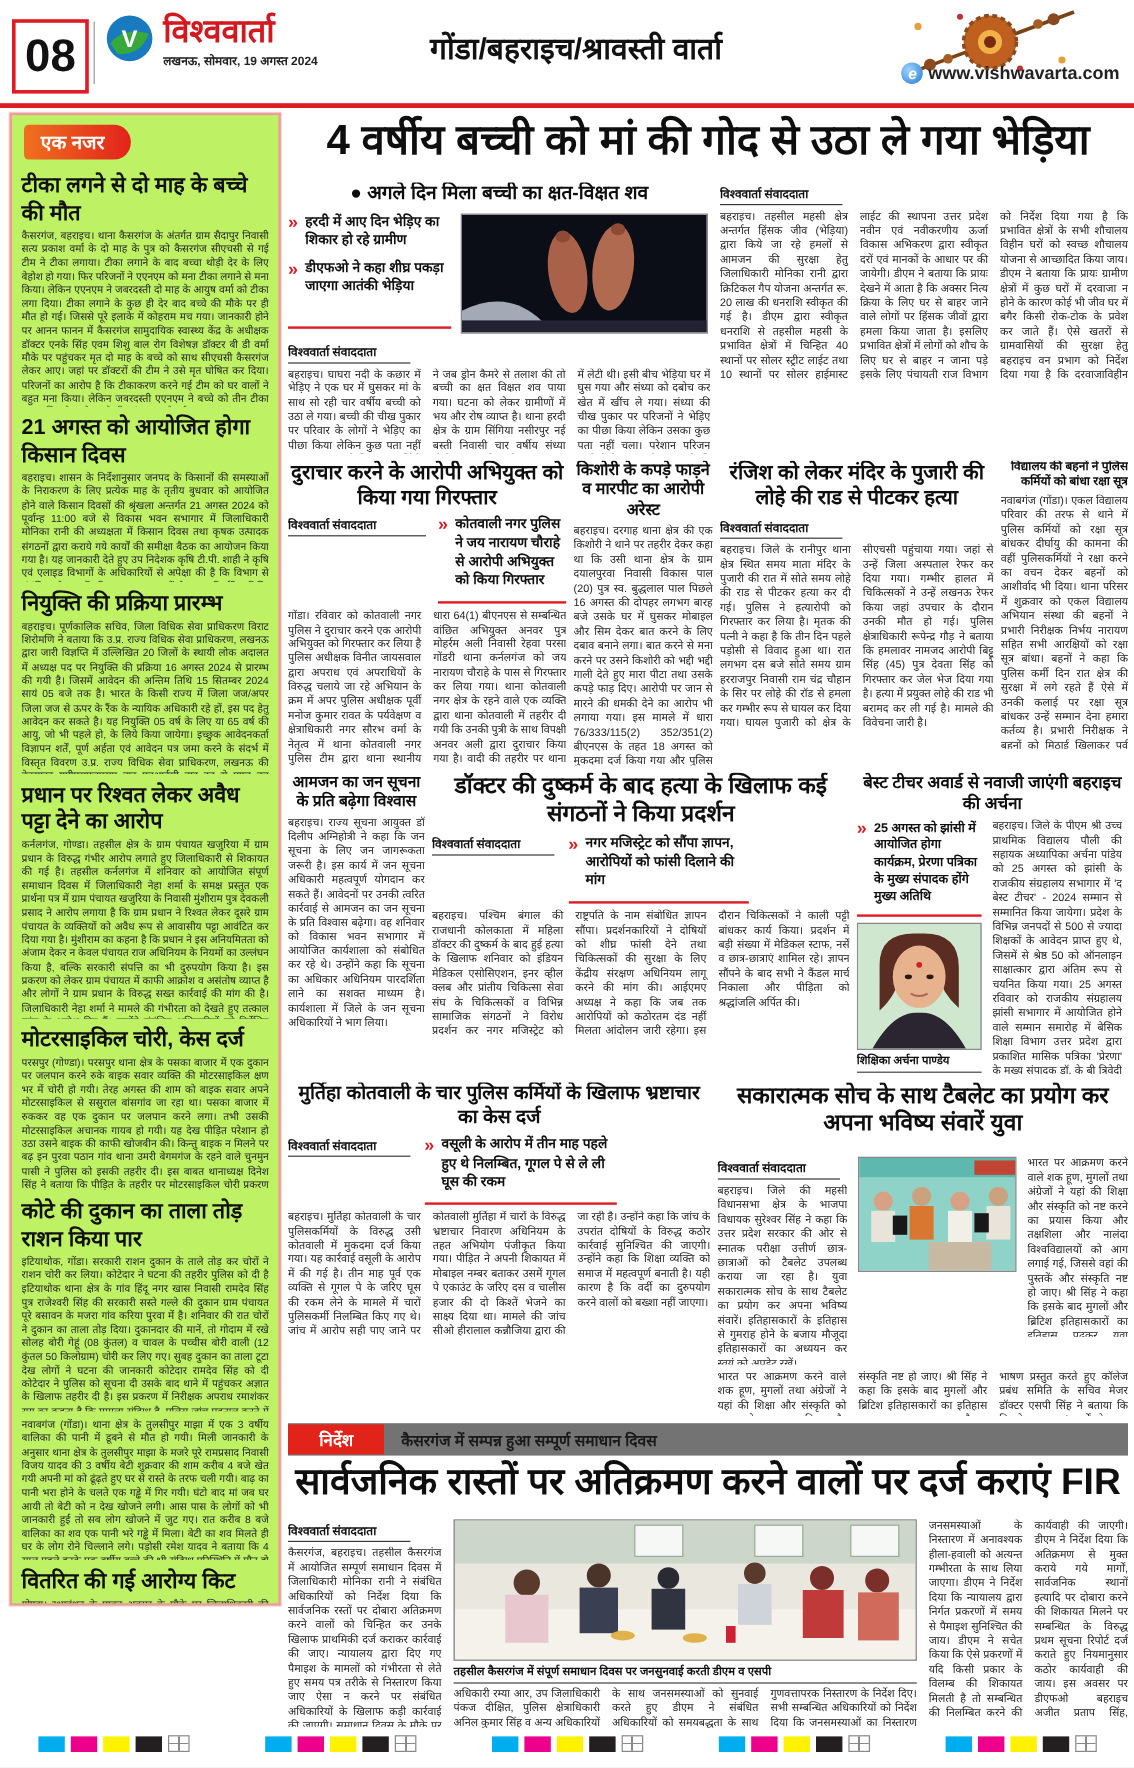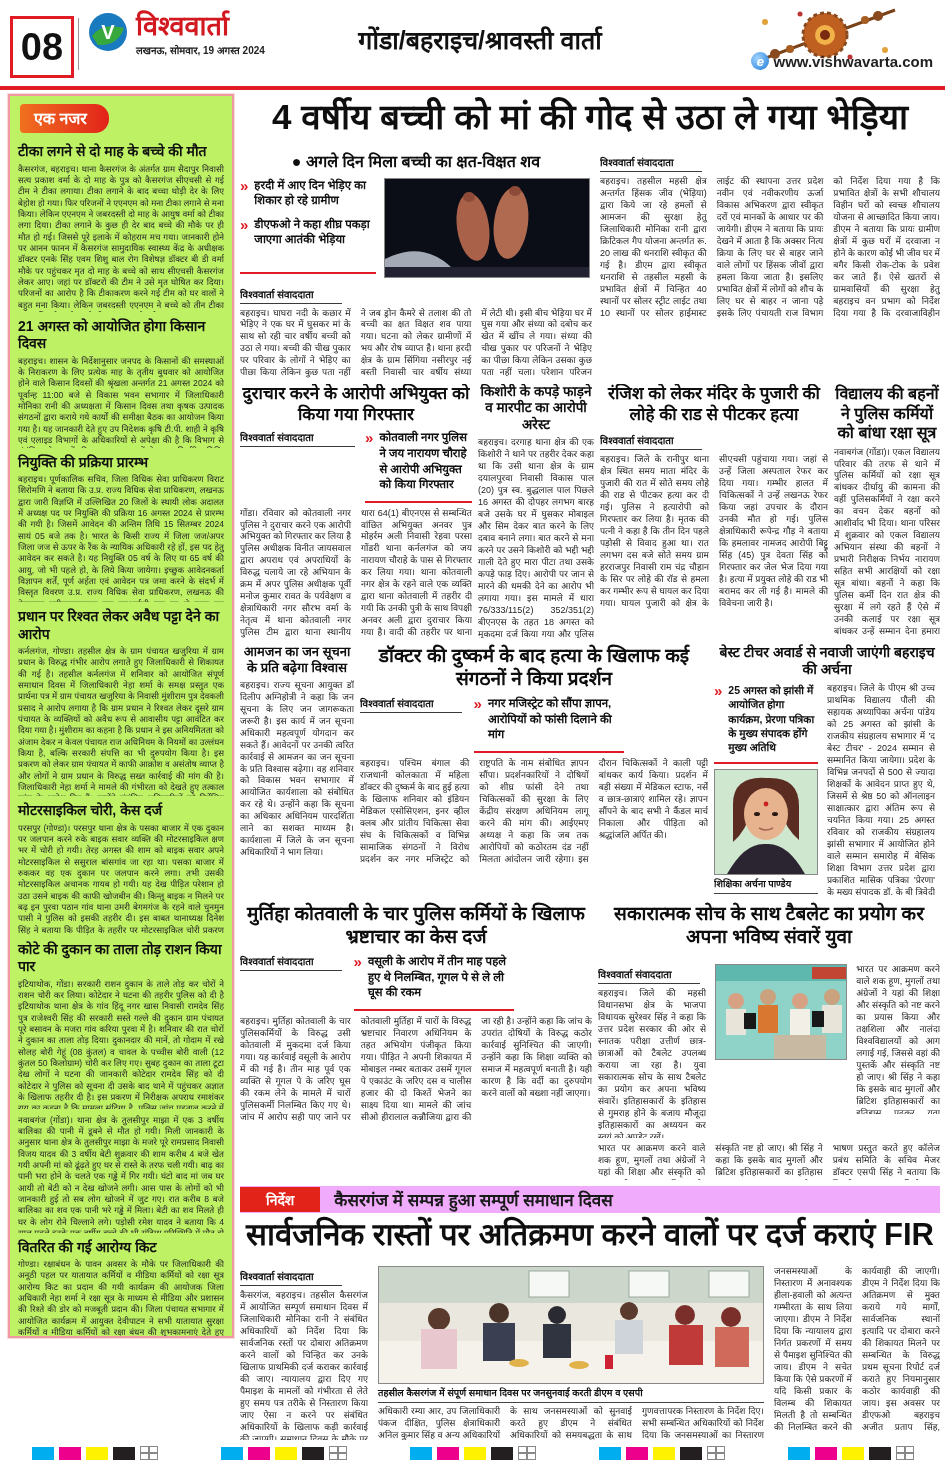--- a/index.html
+++ b/index.html
@@ -17,39 +17,39 @@
   .section-title{left:280px;top:22px;width:400px;text-align:center;font-size:25px;font-weight:bold;color:#111;}
   .site{right:12px;top:52px;display:flex;align-items:center;gap:4px;font-size:15px;font-weight:bold;color:#222;}
   .e-icon{width:18px;height:18px;border-radius:50%;background:radial-gradient(circle at 35% 35%,#9fd4ff,#1e7ad4);
           color:#fff;font-weight:bold;font-style:italic;display:flex;align-items:center;justify-content:center;font-size:13px;}
   
   .sidebar{left:8px;top:94px;width:226px;height:1244px;border:2px solid #ef9aa0;box-shadow:0 0 0 1px #fbd9db;
            box-sizing:border-box;padding:6px 8px;overflow:hidden;background:#bef264;}
   .eyecatch{display:inline-block;background:linear-gradient(90deg,#f0701f,#e2231a);color:#fff;font-size:16px;font-weight:bold;
             padding:3px 22px 4px 14px;border-radius:4px 14px 14px 4px;margin:2px 0 6px 2px;}
   .sb-art{margin-bottom:6px;}
-  .sb-head{font-size:14px;font-weight:bold;color:#101010;line-height:1.25;margin:4px 0 3px 0;}
+  .sb-head{font-size:18px;font-weight:bold;color:#101010;line-height:1.25;margin:4px 0 3px 0;}
   .sb-body{font-size:8.6px;line-height:1.32;text-align:justify;color:#252525;overflow:hidden;}
   
   .headline{font-weight:bold;color:#0e0e0e;text-align:center;line-height:1.22;}
   .byline{font-size:10px;font-weight:bold;color:#111;border-bottom:1.4px solid #3a3a3a;display:inline-block;
           padding:0 28px 2px 0;margin-bottom:4px;}
   .body-txt{font-size:9px;line-height:1.33;text-align:justify;color:#232323;overflow:hidden;}
   .cols-2{column-count:2;column-gap:10px;}
   .cols-3{column-count:3;column-gap:10px;}
   .callout{font-size:11.5px;font-weight:bold;line-height:1.35;color:#101010;display:flex;gap:6px;
            border-bottom:2px solid #e01b24;padding-bottom:8px;}
   .chev{color:#e01b24;font-weight:900;font-size:15px;line-height:1;}
   .bullets{display:flex;flex-direction:column;gap:8px;border-bottom:2px solid #e01b24;padding-bottom:10px;}
   .photo{border:1px solid #888;box-sizing:border-box;overflow:hidden;background:#ccc;}
   .caption{font-size:9.5px;font-weight:bold;color:#111;border-bottom:1px solid #444;padding:2px 0 3px 0;}
   
-  .kicker-bar{left:240px;top:1186px;width:700px;height:27px;background:#f0abfc;display:flex;align-items:center;}
+  .kicker-bar{left:240px;top:1186px;width:700px;height:27px;background:#737373;display:flex;align-items:center;}
   .kicker-label{background:#e2231a;color:#fff;font-size:14px;font-weight:bold;padding:3px 26px;margin-right:14px;}
-  .kicker-text{font-size:17px;font-weight:bold;color:#1a1a1a;}
+  .kicker-text{font-size:13px;font-weight:bold;color:#1a1a1a;}
   .fir-head{left:240px;top:1216px;width:700px;font-size:31px;}
   
   .cmyk{left:0;top:1444px;width:945px;height:18px;display:flex;justify-content:space-around;align-items:center;}
   .cmyk-g{display:flex;gap:5px;align-items:center;}
   .sw{width:22px;height:13px;}
   .reg{width:16px;height:12px;border:1px solid #888;
        background:linear-gradient(#0000 45%,#888 45%,#888 55%,#0000 55%),linear-gradient(90deg,#0000 45%,#888 45%,#888 55%,#0000 55%);}
   .c{background:#00aeef}.m{background:#ec008c}.y{background:#fff200}.k{background:#231f20}
 </style>
 </head>
@@ -190,21 +190,21 @@
     <div class="body-txt" style="height:212px;">बहराइच। दरगाह थाना क्षेत्र की एक किशोरी ने थाने पर तहरीर देकर कहा था कि उसी थाना क्षेत्र के ग्राम दयालपुरवा निवासी विकास पाल (20) पुत्र स्व. बुद्धलाल पाल पिछले 16 अगस्त की दोपहर लगभग बारह बजे उसके घर में घुसकर मोबाइल और सिम देकर बात करने के लिए दबाव बनाने लगा। बात करने से मना करने पर उसने किशोरी को भद्दी भद्दी गाली देते हुए मारा पीटा तथा उसके कपड़े फाड़ दिए। आरोपी पर जान से मारने की धमकी देने का आरोप भी लगाया गया। इस मामले में धारा 76/333/115(2) 352/351(2) बीएनएस के तहत 18 अगस्त को मुकदमा दर्ज किया गया और पुलिस ने आरोपी विकास को गिरफ्तार कर लिया। अभियुक्त को गिरफ्तार करने वाली पुलिस टीम में थाना प्रभारी निरीक्षक हरेन्द्र कुमार मिश्र, उप निरीक्षक दिलीप उपाध्याय आदि शामिल रहे।</div>
   </div>
 
   <div class="abs" style="left:600px;top:384px;width:228px;height:254px;overflow:hidden;">
     <div class="headline" style="font-size:17px;margin-bottom:5px;">रंजिश को लेकर मंदिर के पुजारी की लोहे की राड से पीटकर हत्या</div>
     <span class="byline">विश्ववार्ता संवाददाता</span>
     <div class="body-txt cols-2" style="height:176px;">बहराइच। जिले के रानीपुर थाना क्षेत्र स्थित समय माता मंदिर के पुजारी की रात में सोते समय लोहे की राड से पीटकर हत्या कर दी गई। पुलिस ने हत्यारोपी को गिरफ्तार कर लिया है। मृतक की पत्नी ने कहा है कि तीन दिन पहले पड़ोसी से विवाद हुआ था। रात लगभग दस बजे सोते समय ग्राम हरराजपुर निवासी राम चंद्र चौहान के सिर पर लोहे की रॉड से हमला कर गम्भीर रूप से घायल कर दिया गया। घायल पुजारी को क्षेत्र के सीएचसी पहुंचाया गया। जहां से उन्हें जिला अस्पताल रेफर कर दिया गया। गम्भीर हालत में चिकित्सकों ने उन्हें लखनऊ रेफर किया जहां उपचार के दौरान उनकी मौत हो गई। पुलिस क्षेत्राधिकारी रूपेन्द्र गौड़ ने बताया कि हमलावर नामजद आरोपी बिट्टू सिंह (45) पुत्र देवता सिंह को गिरफ्तार कर जेल भेज दिया गया है। हत्या में प्रयुक्त लोहे की राड भी बरामद कर ली गई है। मामले की विवेचना जारी है।</div>
   </div>
 
   <div class="abs" style="left:834px;top:384px;width:106px;height:254px;overflow:hidden;">
-    <div class="headline" style="font-size:16px;margin-bottom:4px;">विद्यालय की बहनों ने पुलिस कर्मियों को बांधा रक्षा सूत्र</div>
+    <div class="headline" style="font-size:10px;margin-bottom:4px;text-align:right;">विद्यालय की बहनों ने पुलिस कर्मियों को बांधा रक्षा सूत्र</div>
     <div class="body-txt" style="height:212px;">नवाबगंज (गोंडा)। एकल विद्यालय परिवार की तरफ से थाने में पुलिस कर्मियों को रक्षा सूत्र बांधकर दीर्घायु की कामना की वहीं पुलिसकर्मियों ने रक्षा करने का वचन देकर बहनों को आशीर्वाद भी दिया। थाना परिसर में शुक्रवार को एकल विद्यालय अभियान संस्था की बहनों ने प्रभारी निरीक्षक निर्भय नारायण सहित सभी आरक्षियों को रक्षा सूत्र बांधा। बहनों ने कहा कि पुलिस कर्मी दिन रात क्षेत्र की सुरक्षा में लगे रहते हैं ऐसे में उनकी कलाई पर रक्षा सूत्र बांधकर उन्हें सम्मान देना हमारा कर्तव्य है। प्रभारी निरीक्षक ने बहनों को मिठाई खिलाकर पर्व की बधाई दी और हर संकट में साथ खड़े रहने का वचन दिया।</div>
   </div>
 
   <div class="abs" style="left:240px;top:644px;width:114px;height:252px;overflow:hidden;">
     <div class="headline" style="font-size:13px;margin-bottom:4px;">आमजन का जन सूचना के प्रति बढ़ेगा विश्वास</div>
     <div class="body-txt" style="height:210px;">बहराइच। राज्य सूचना आयुक्त डॉ दिलीप अग्निहोत्री ने कहा कि जन सूचना के लिए जन जागरूकता जरूरी है। इस कार्य में जन सूचना अधिकारी महत्वपूर्ण योगदान कर सकते हैं। आवेदनों पर उनकी त्वरित कार्रवाई से आमजन का जन सूचना के प्रति विश्वास बढ़ेगा। वह शनिवार को विकास भवन सभागार में आयोजित कार्यशाला को संबोधित कर रहे थे। उन्होंने कहा कि सूचना का अधिकार अधिनियम पारदर्शिता लाने का सशक्त माध्यम है। कार्यशाला में जिले के जन सूचना अधिकारियों ने भाग लिया।</div>
   </div>
 
   <div class="abs" style="left:360px;top:644px;width:348px;height:252px;overflow:hidden;">
     <div class="headline" style="font-size:19px;margin-bottom:6px;">डॉक्टर की दुष्कर्म के बाद हत्या के खिलाफ कई संगठनों ने किया प्रदर्शन</div>
@@ -239,21 +239,21 @@
           </svg>
         </div>
         <div class="caption">शिक्षिका अर्चना पाण्डेय</div>
 
       </div>
       <div class="body-txt" style="width:108px;height:212px;">बहराइच। जिले के पीएम श्री उच्च प्राथमिक विद्यालय पौली की सहायक अध्यापिका अर्चना पांडेय को 25 अगस्त को झांसी के राजकीय संग्रहालय सभागार में 'द बेस्ट टीचर' - 2024 सम्मान से सम्मानित किया जायेगा। प्रदेश के विभिन्न जनपदों से 500 से ज्यादा शिक्षकों के आवेदन प्राप्त हुए थे, जिसमें से श्रेष्ठ 50 को ऑनलाइन साक्षात्कार द्वारा अंतिम रूप से चयनित किया गया। 25 अगस्त रविवार को राजकीय संग्रहालय झांसी सभागार में आयोजित होने वाले सम्मान समारोह में बेसिक शिक्षा विभाग उत्तर प्रदेश द्वारा प्रकाशित मासिक पत्रिका 'प्रेरणा' के मुख्य संपादक डॉ. के बी त्रिवेदी विशिष्ट अतिथि के रूप में उपस्थित रहेंगे। शिक्षिका पांडेय को उनके विशेष कार्यों हेतु इससे पूर्व राज्य शैक्षिक अनुसंधान व प्रशिक्षण परिषद, लखनऊ द्वारा क्राफ्ट, कला व पपेट्री प्रतियोगिता पुरस्कार, दीक्षा एप पर शैक्षिक वीडियो निर्माण हेतु डायट बहराइच द्वारा प्रशस्ति पत्र, मिशन शक्ति अभियान के तहत नारी सम्मान समेत कई पुरस्कार व सम्मान मिले हैं।</div>
     </div>
   </div>
 
   <div class="abs" style="left:240px;top:902px;width:352px;height:278px;overflow:hidden;">
-    <div class="headline" style="font-size:19px;margin-bottom:6px;">मुर्तिहा कोतवाली के चार पुलिस कर्मियों के खिलाफ भ्रष्टाचार का केस दर्ज</div>
+    <div class="headline" style="font-size:16px;margin-bottom:6px;">मुर्तिहा कोतवाली के चार पुलिस कर्मियों के खिलाफ भ्रष्टाचार का केस दर्ज</div>
     <div style="display:flex;gap:12px;align-items:flex-start;margin-bottom:5px;">
       <span class="byline">विश्ववार्ता संवाददाता</span>
       <div class="callout" style="width:160px;">
         <span class="chev">»</span>
         <span>वसूली के आरोप में तीन माह पहले हुए थे निलम्बित, गूगल पे से ले ली घूस की रकम</span>
       </div>
     </div>
     <div class="body-txt cols-3" style="height:168px;">बहराइच। मुर्तिहा कोतवाली के चार पुलिसकर्मियों के विरुद्ध उसी कोतवाली में मुकदमा दर्ज किया गया। यह कार्रवाई वसूली के आरोप में की गई है। तीन माह पूर्व एक व्यक्ति से गूगल पे के जरिए घूस की रकम लेने के मामले में चारों पुलिसकर्मी निलम्बित किए गए थे। जांच में आरोप सही पाए जाने पर कोतवाली मुर्तिहा में चारों के विरुद्ध भ्रष्टाचार निवारण अधिनियम के तहत अभियोग पंजीकृत किया गया। पीड़ित ने अपनी शिकायत में मोबाइल नम्बर बताकर उसमें गूगल पे एकाउंट के जरिए दस व चालीस हजार की दो किश्तें भेजने का साक्ष्य दिया था। मामले की जांच सीओ हीरालाल कन्नौजिया द्वारा की जा रही है। उन्होंने कहा कि जांच के उपरांत दोषियों के विरुद्ध कठोर कार्रवाई सुनिश्चित की जाएगी। उन्होंने कहा कि शिक्षा व्यक्ति को समाज में महत्वपूर्ण बनाती है। यही कारण है कि वर्दी का दुरुपयोग करने वालों को बख्शा नहीं जाएगा।</div>
   </div>
 

